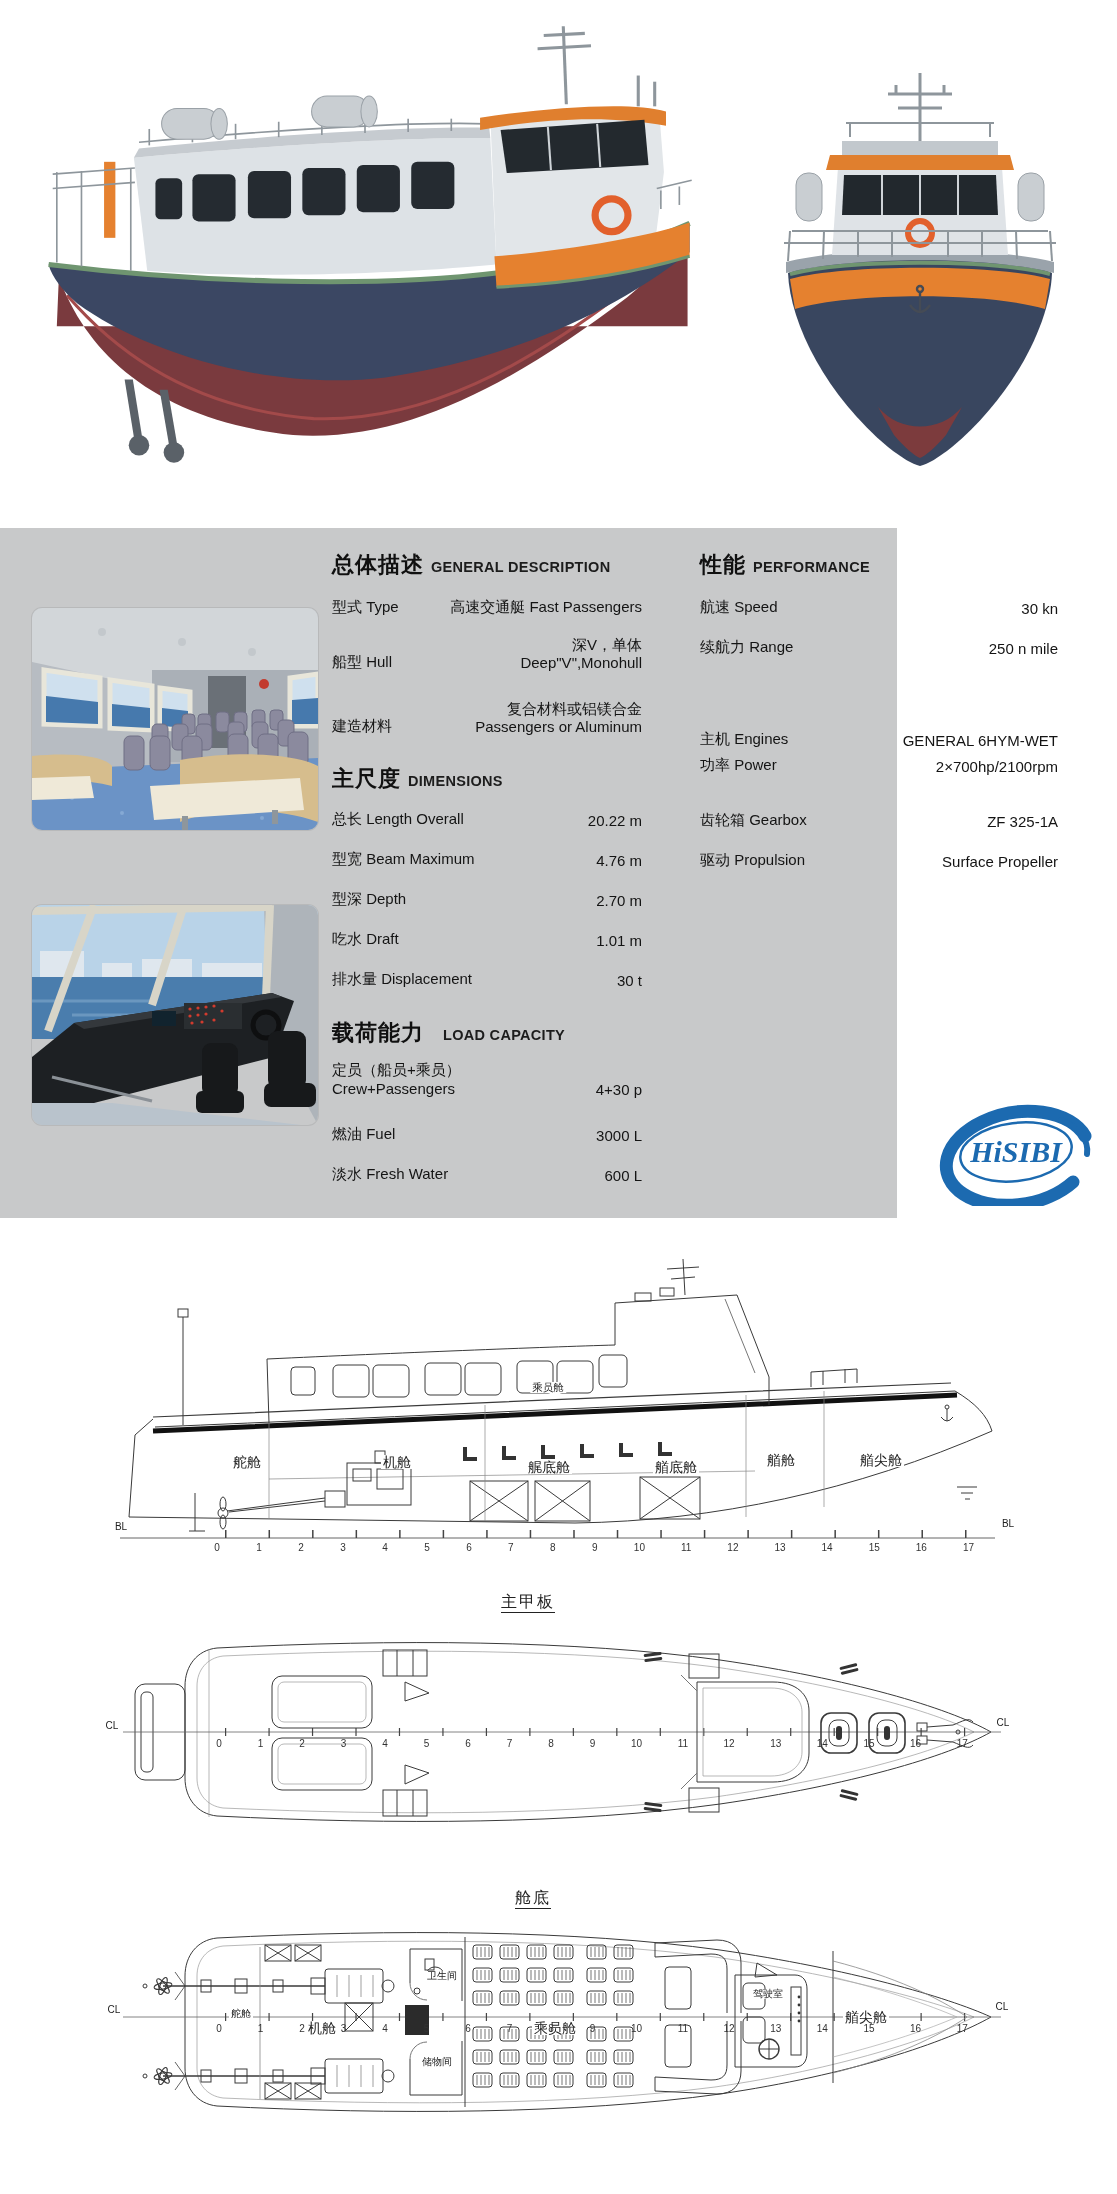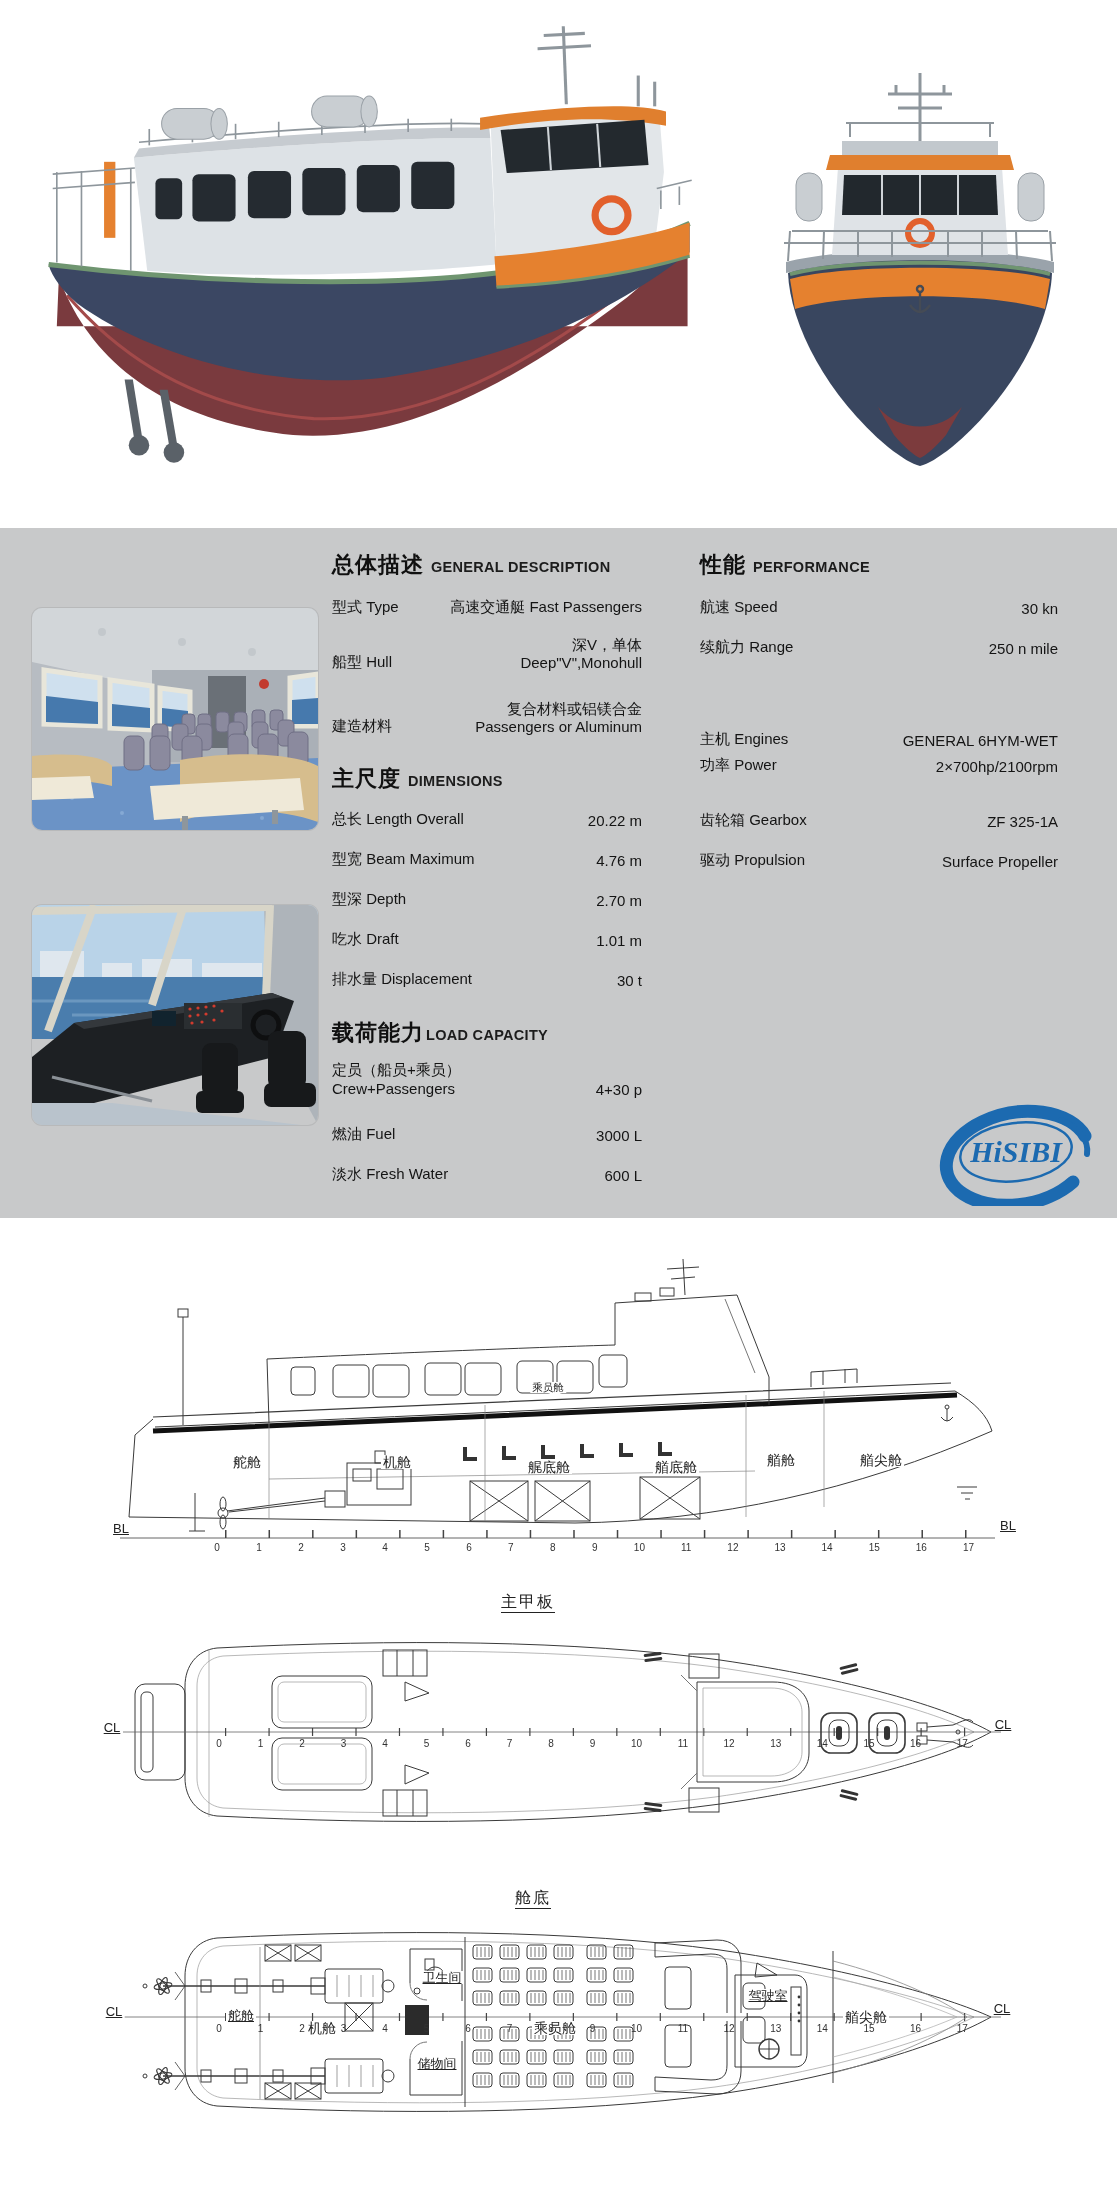--- a/index.html
+++ b/index.html
@@ -1,36 +1,36 @@
 <!DOCTYPE html>
 <html><head>
 <meta charset="utf-8">
 <style>
   html,body{margin:0;padding:0;background:#fff;}
   .page{position:relative;width:1117px;height:2194px;background:#fff;overflow:hidden;
         font-family:"Liberation Sans", sans-serif;color:#141414;}
   .abs{position:absolute;}
   
-  .panel{position:absolute;left:0;top:528px;width:1117px;height:690px;background:#c8c9ca;}
+  .panel{position:absolute;left:0;top:528px;width:897px;height:690px;background:#c8c9ca;}
   .photo{position:absolute;left:32px;width:286px;border-radius:10px;overflow:hidden;box-shadow:0 0 0 1px rgba(0,0,0,.08);}
   .sec-h{position:absolute;display:flex;align-items:baseline;gap:7px;white-space:nowrap;}
   .sec-h .zh{font-size:22px;font-weight:700;color:#101010;letter-spacing:1px;}
   .sec-h .en{font-size:14.5px;font-weight:600;color:#1c1c1c;letter-spacing:.3px;}
   .srow{position:absolute;display:flex;justify-content:space-between;align-items:flex-end;
         font-size:15px;color:#141414;white-space:nowrap;}
   .srow .v{text-align:right;}
   .srow .v div{line-height:18px;}
   .mid{left:332px;width:310px;}
   .rgt{left:700px;width:358px;}
   
   .dwg-title{position:absolute;transform:translateX(-50%);font-size:16px;color:#222;
              text-decoration:underline;text-underline-offset:5px;letter-spacing:2px;white-space:nowrap;}
   .lbl{position:absolute;transform:translateX(-50%);font-size:14px;color:#222;background:#fff;
        padding:0 2px;white-space:nowrap;line-height:1;}
-  .lbl.small{font-size:13px;text-decoration:underline;}
+  .lbl.small{font-size:10px;}
   .lbl.tiny{font-size:10.5px;}
   .stations{position:absolute;display:flex;justify-content:space-between;font-size:10px;color:#333;}
   .stations span{min-width:6px;text-align:center;}
   svg{display:block;}
 </style>
 </head>
 <body>
 
 <div class="page">
 
@@ -317,21 +317,21 @@
     </div>
     <div class="srow mid" style="top:402px;">
       <span>吃水 Draft</span>
       <span class="v">1.01 m</span>
     </div>
     <div class="srow mid" style="top:442px;">
       <span>排水量 Displacement</span>
       <span class="v">30 t</span>
     </div>
 
-    <div class="sec-h mid" style="top:490px;gap:2px;">
+    <div class="sec-h mid" style="top:490px;gap:19px;">
       <span class="zh">载荷能力</span>
       <span class="en">LOAD CAPACITY</span>
     </div>
     <div class="srow mid" style="top:532px;">
       <span>
           <div style="line-height:19px;">定员（船员+乘员）</div>
         <div style="line-height:19px;">Crew+Passengers</div>
         </span>
       <span class="v">4+30 p</span>
     </div>

